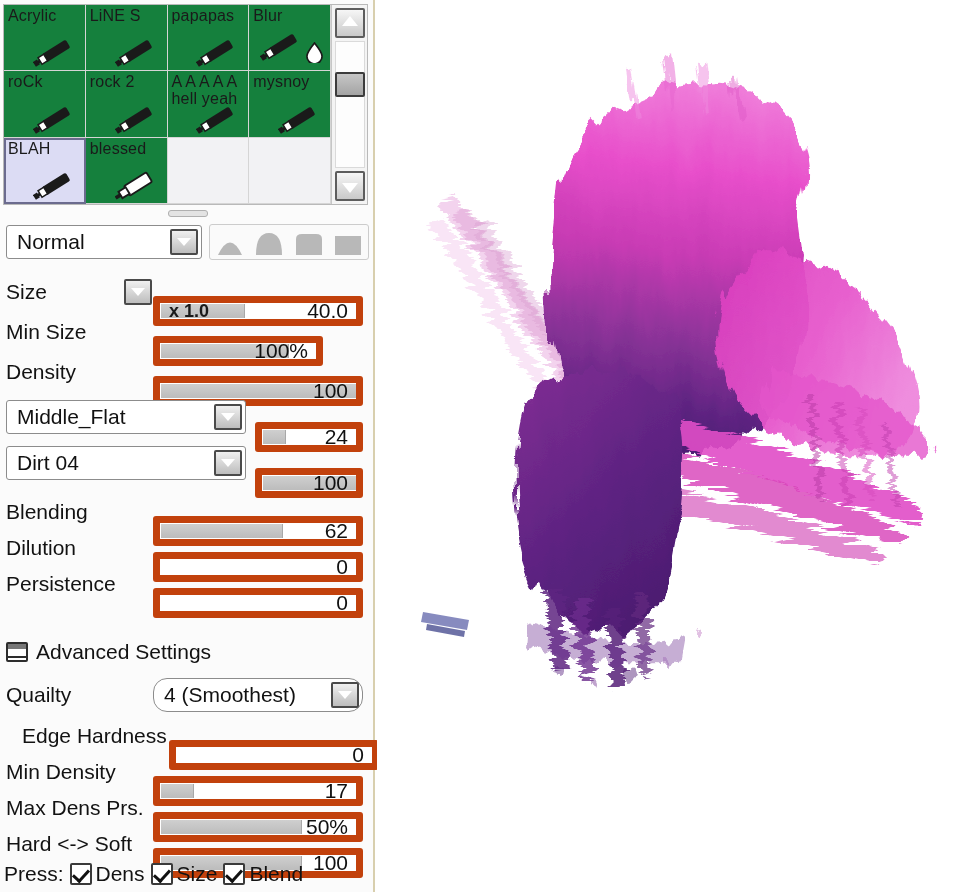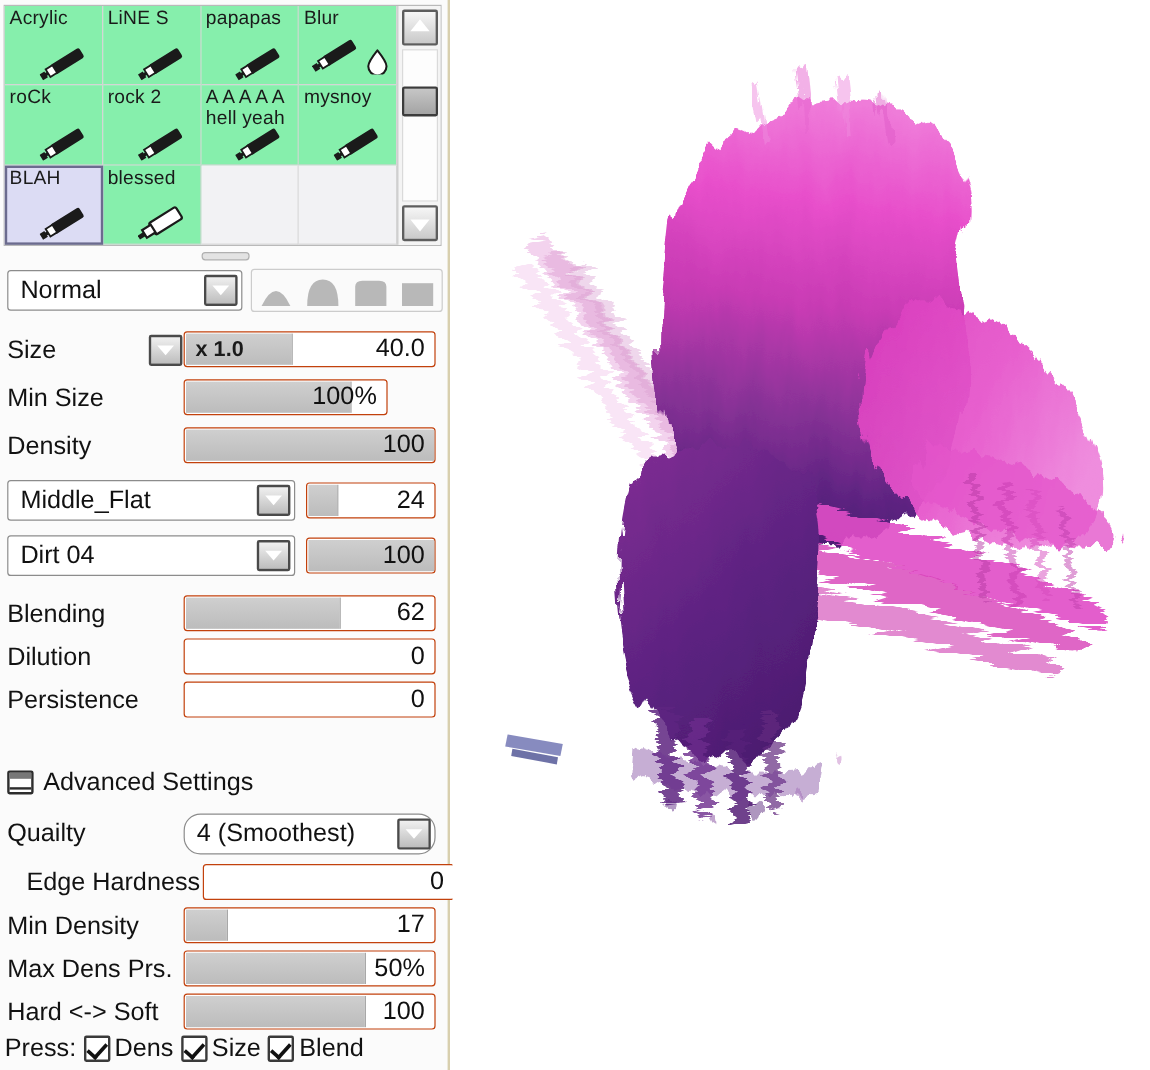--- a/index.html
+++ b/index.html
@@ -31,21 +31,21 @@
     width: 327px; height: 199px;
     display: grid;
     grid-template-columns: repeat(4, 1fr);
     grid-template-rows: repeat(3, 1fr);
     background: #ffffff;
   }
   .brush-cell {
     position: relative;
     border-right: 1px solid #d5d5d5;
     border-bottom: 1px solid #d5d5d5;
-    background: #86efac;
+    background: #15803d;
     overflow: hidden;
     cursor: pointer;
   }
   .brush-cell.empty { background: #f2f2f4; }
   .brush-cell.selected {
     background: #dcdcf4;
     outline: 2px solid #6b6b8e;
     outline-offset: -2px;
     z-index: 2;
   }
@@ -157,24 +157,25 @@
     border-left: 7px solid transparent;
     border-right: 7px solid transparent;
     border-top: 8px solid #ffffff;
   }
 
   
   .slider {
     position: absolute;
     height: 30px;
     background: #ffffff;
-    border: 1px solid #c2410c;
+    border: 7px solid #c2410c;
     border-radius: 3px;
     overflow: hidden;
     cursor: pointer;
+    margin-top: 20px;
   }
   .slider .fill {
     position: absolute; left: 1px; top: 1px; bottom: 1px;
     background: linear-gradient(#cfcfcf, #bcbcbc);
     border-right: 1px solid #a8a8a8;
   }
   .slider .val {
     position: absolute; right: 8px; top: 50%;
     transform: translateY(-50%);
     font-size: 21px; color: #101010;

